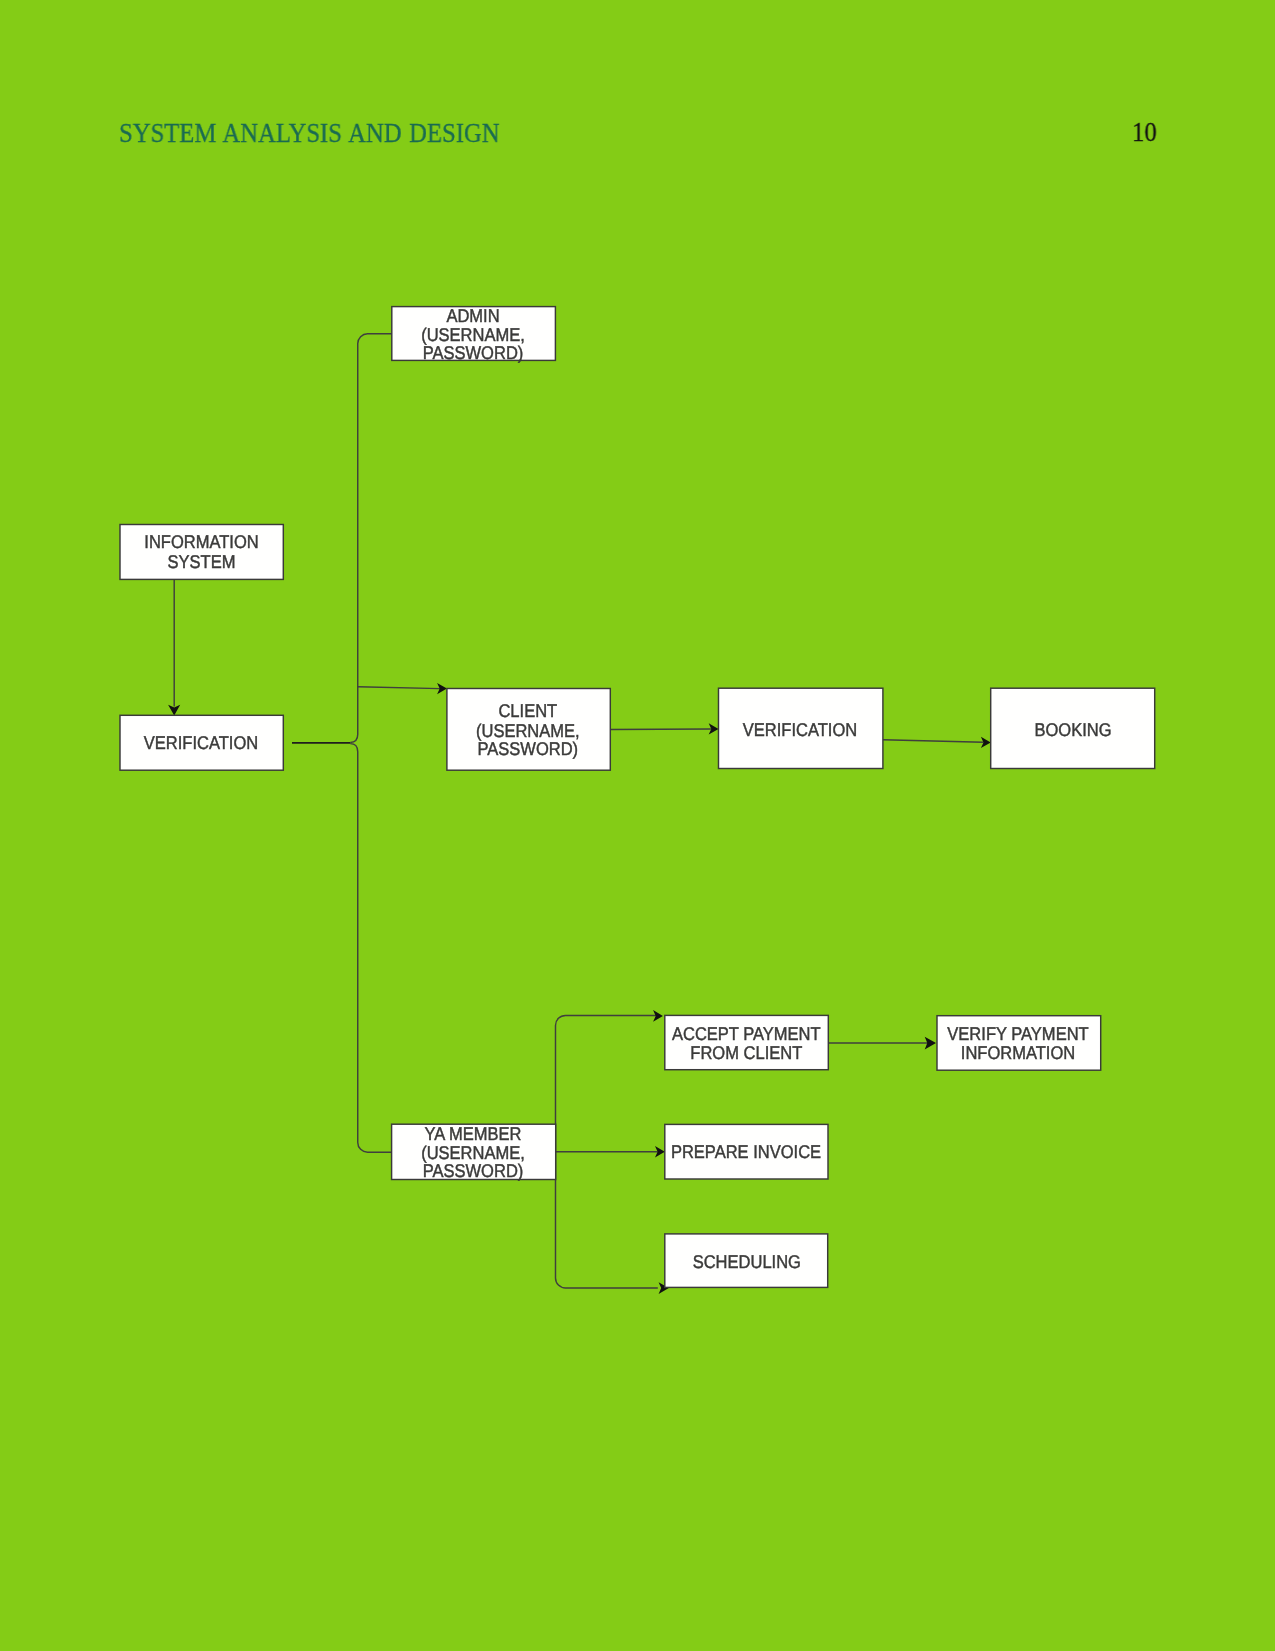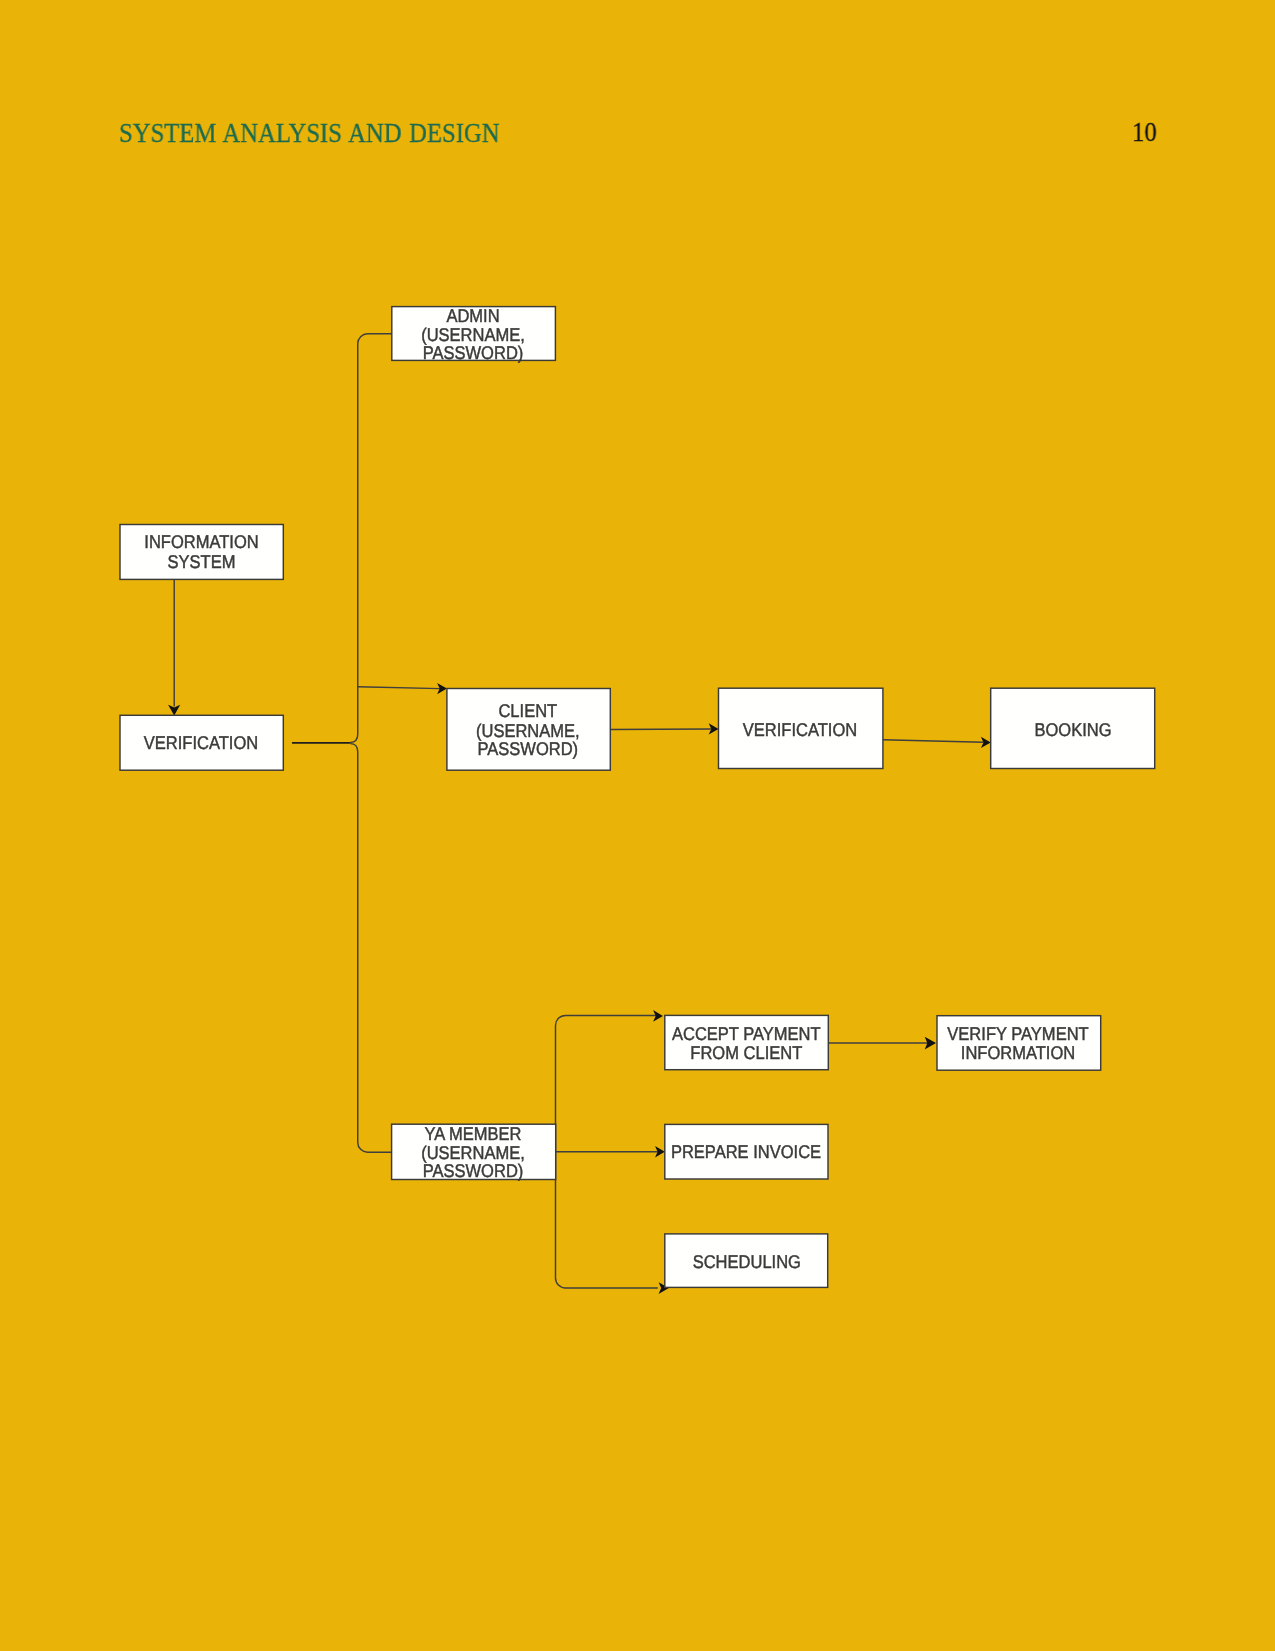--- a/index.html
+++ b/index.html
@@ -2,21 +2,21 @@
 <html><head>
 <meta charset="utf-8">
 <title>System Analysis and Design</title>
 <style>
   html,body{margin:0;padding:0;background:#ffffff;}
   body{
     width:1275px;height:1651px;background:#ffffff;position:relative;overflow:hidden;
     font-family:"Liberation Serif", serif;
     -webkit-font-smoothing:antialiased;
   }
-  .page{position:absolute;left:0;top:0;width:1275px;height:1651px;background:#eab308;}
+  .page{position:absolute;left:0;top:0;width:1275px;height:1651px;background:#84cc16;}
   #header-title{
     position:absolute;left:119px;top:119.6px;
     font-family:"Liberation Serif", serif;
     font-size:27.3px;line-height:1;word-spacing:1.6px;
     color:#1a6b52;-webkit-text-stroke:0.3px #1a6b52;white-space:nowrap;
     transform:scaleX(0.903) translateZ(0);transform-origin:0 0;will-change:transform;
   }
   #page-number{
     position:absolute;left:1131.5px;top:119.35px;
     font-family:"Liberation Serif", serif;

